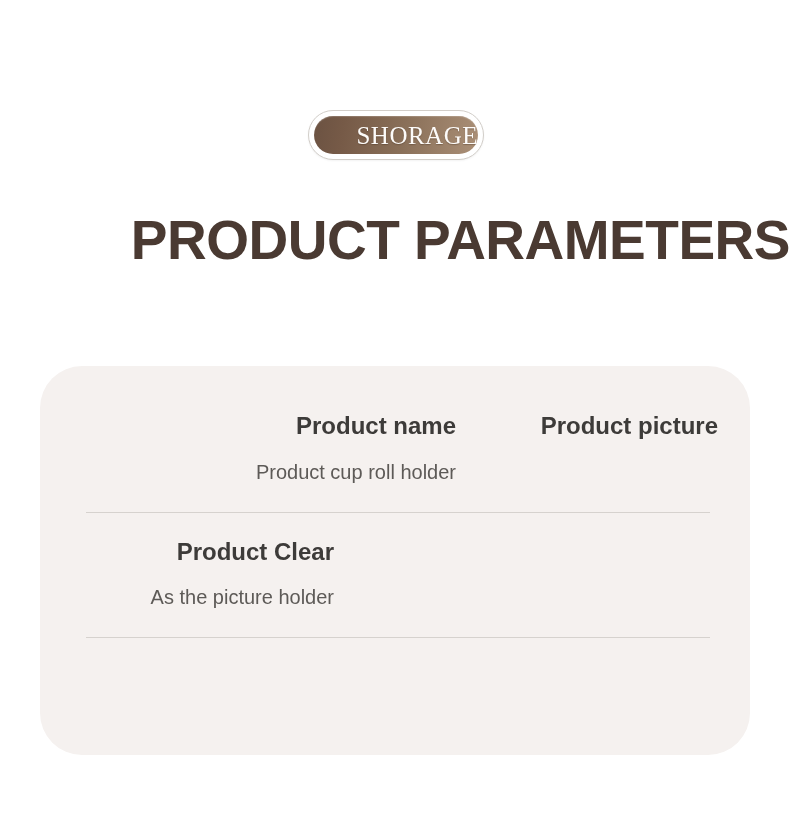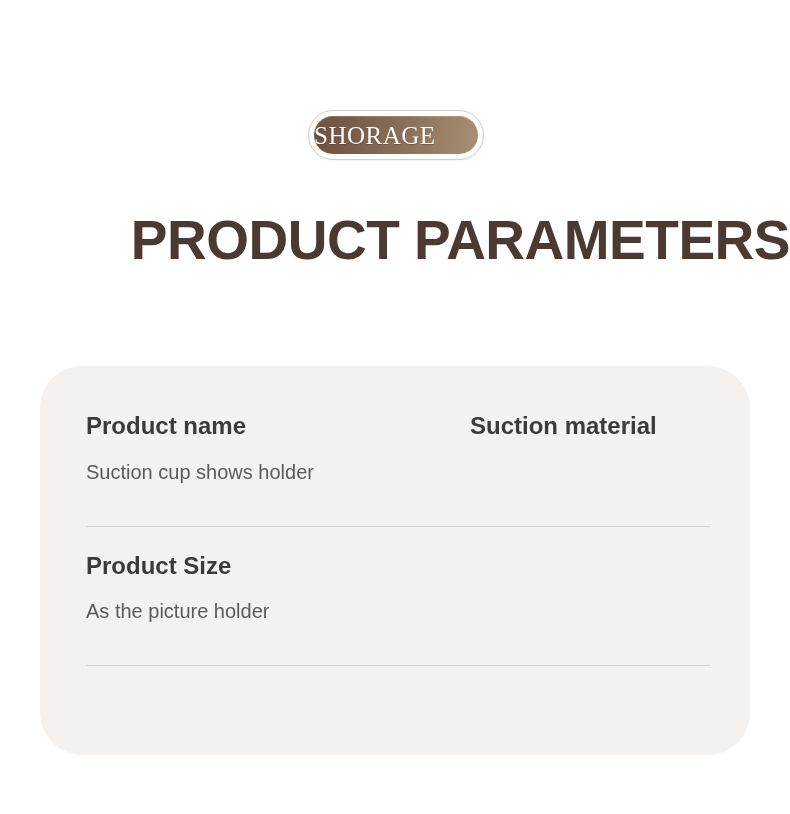--- a/index.html
+++ b/index.html
@@ -37,21 +37,21 @@
   .badge-inner {
     position: absolute;
     left: 6px;
     top: 6px;
     right: 6px;
     bottom: 6px;
     border-radius: 19px;
     background: linear-gradient(100deg, #6b5242 0%, #765a47 18%, #8a7059 55%, #a2876f 88%, #ab9077 100%);
     display: flex;
     align-items: center;
-    justify-content: flex-start;
+    justify-content: flex-end;
     box-shadow: inset 0 1px 1px rgba(255,255,255,0.18);
   }
 
   .badge-text {
     font-family: "Liberation Serif", serif;
     font-size: 25px;
     letter-spacing: 0.5px;
     color: #fdfbf9;
     line-height: 1;
     white-space: nowrap;
@@ -88,21 +88,22 @@
     position: absolute;
     left: 32px;
     right: 32px;
     top: 0;
   }
 
   .spec-row {
     display: flex;
     position: relative;
     padding-top: 46px;
-    padding-bottom: 43px;
+    padding-bottom: 29px;
+    text-align: right;
   }
 
   .spec-row + .spec-row { padding-top: 25px; }
 
   .spec-row::after {
     content: "";
     position: absolute;
     left: 14px;
     right: 8px;
     bottom: 0;
@@ -145,28 +146,28 @@
 </div>
 
 <h1 class="page-title">PRODUCT PARAMETERS</h1>
 
 <div class="spec-card">
   <div class="spec-rows">
 
     <div class="spec-row">
       <div class="spec-cell col-left">
         <div class="spec-label">Product name</div>
-        <div class="spec-value">Suction cup shows holder</div>
+        <div class="spec-value">Product cup roll holder</div>
       </div>
       <div class="spec-cell col-right">
-        <div class="spec-label">Suction material</div>
+        <div class="spec-label">Product picture</div>
       </div>
     </div>
 
     <div class="spec-row">
       <div class="spec-cell col-right">
-        <div class="spec-label">Product Size</div>
+        <div class="spec-label">Product Clear</div>
         <div class="spec-value">As the picture holder</div>
       </div>
     </div>
 
   </div>
 </div>
 
 </body></html>

